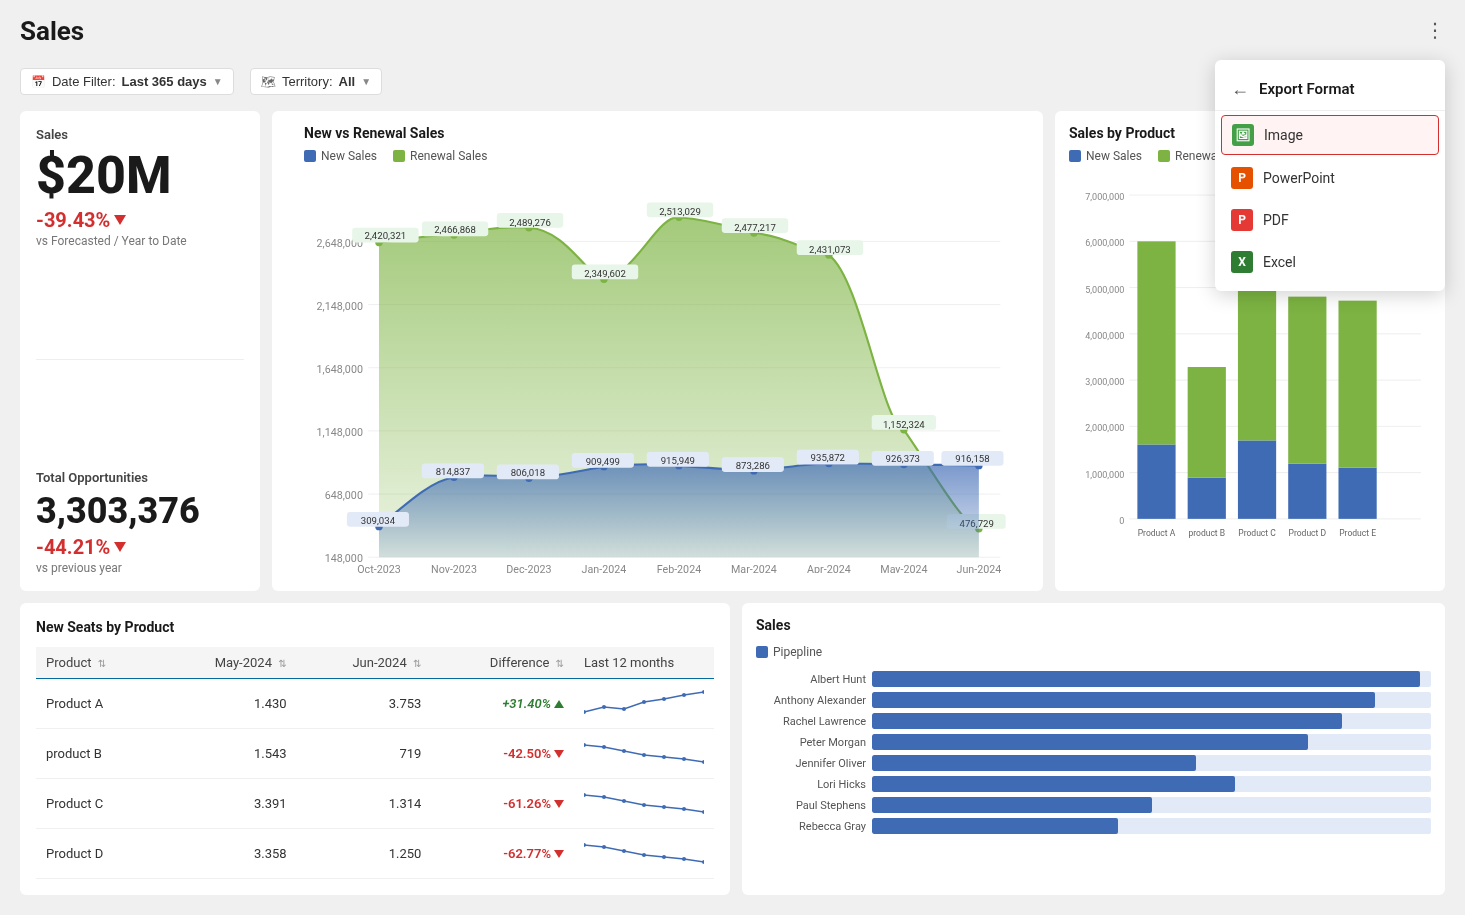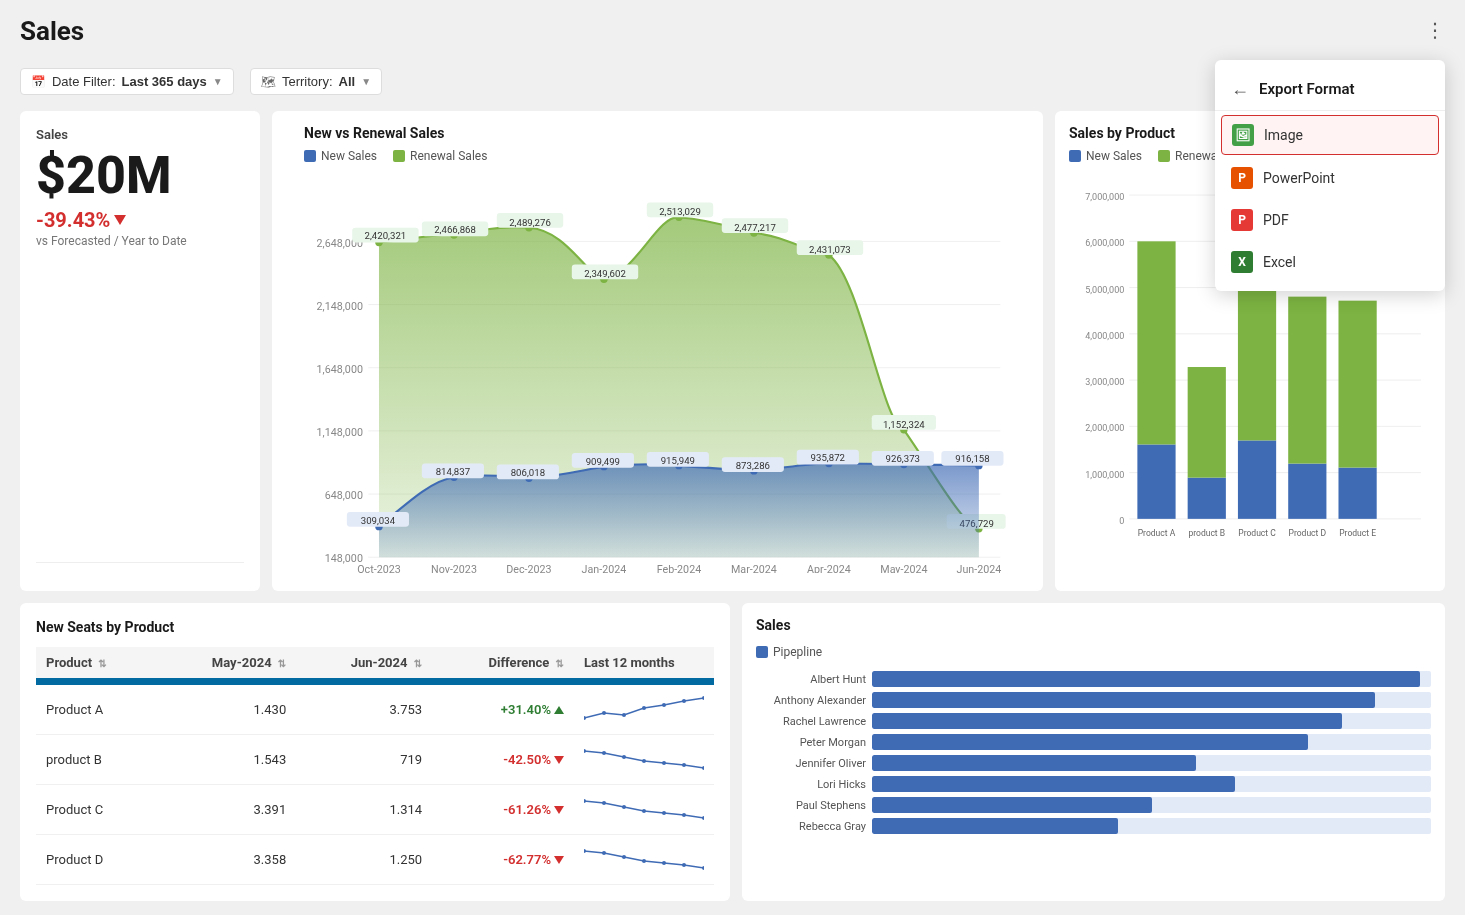--- a/index.html
+++ b/index.html
@@ -168,23 +168,23 @@
     }
     table {
       width: 100%;
       border-collapse: collapse;
       font-size: 13px;
     }
     thead th {
       background: #f5f5f5;
       padding: 8px 10px;
       text-align: left;
-      font-weight: 700;
+      font-weight: 400;
       color: #444;
-      border-bottom: 7px solid #0369a1;
+      border-bottom: 1px solid #0369a1;
       white-space: nowrap;
     }
     thead th.right {
       text-align: right;
     }
     thead th .sort-icon {
       font-size: 10px;
       color: #999;
       margin-left: 3px;
     }
@@ -344,20 +344,29 @@
       <div>
         <div class="card-section-title">Sales</div>
         <div class="big-number">$20M</div>
         <div class="pct-red">
           <span>-39.43%</span>
           <span class="pct-down"></span>
         </div>
         <div class="vs-text">vs Forecasted / Year to Date</div>
       </div>
       <hr class="divider">
+      <div>
+        <div class="card-section-title">Total Opportunities</div>
+        <div class="medium-number">3,303,376</div>
+        <div class="pct-red">
+          <span>-44.21%</span>
+          <span class="pct-down"></span>
+        </div>
+        <div class="vs-text">vs previous year</div>
+      </div>
     </div>
 
     <div class="card chart-card">
       <div class="chart-title">New vs Renewal Sales</div>
       <div class="legend">
         <div class="legend-item">
           <div class="legend-dot" style="background:#3f6bb5;"></div>
           <span>New Sales</span>
         </div>
         <div class="legend-item">
@@ -565,21 +574,21 @@
               <span>Last 12 months</span>
             </th>
           </tr>
         </thead>
         <tbody id="table-body">
         <tr>
       <td>Product A</td>
       <td class="right">1.430</td>
       <td class="right">3.753</td>
       <td class="right">
-        <span style="color:#2e7d32;font-weight:600;">+31.40%</span><span style="display:inline-block;width:0;height:0;border-left:5px solid transparent;border-right:5px solid transparent;border-bottom:8px solid #2e7d32;margin-left:3px;"></span>
+        <span style="color:#2e7d32;font-weight:600;font-style:italic;">+31.40%</span><span style="display:inline-block;width:0;height:0;border-left:5px solid transparent;border-right:5px solid transparent;border-bottom:8px solid #2e7d32;margin-left:3px;"></span>
       </td>
       <td class="sparkline-cell">
         <svg class="sparkline-svg" viewBox="0 0 120 30">
           <polyline points="0,25 20,20 40,22 60,15 80,12 100,8 120,5" fill="none" stroke="#3f6bb5" stroke-width="1.5"></polyline>
           <circle cx="0" cy="25" r="2" fill="#3f6bb5"></circle>
                   <circle cx="20" cy="20" r="2" fill="#3f6bb5"></circle>
                   <circle cx="40" cy="22" r="2" fill="#3f6bb5"></circle>
                   <circle cx="60" cy="15" r="2" fill="#3f6bb5"></circle>
                   <circle cx="80" cy="12" r="2" fill="#3f6bb5"></circle>
                   <circle cx="100" cy="8" r="2" fill="#3f6bb5"></circle>

